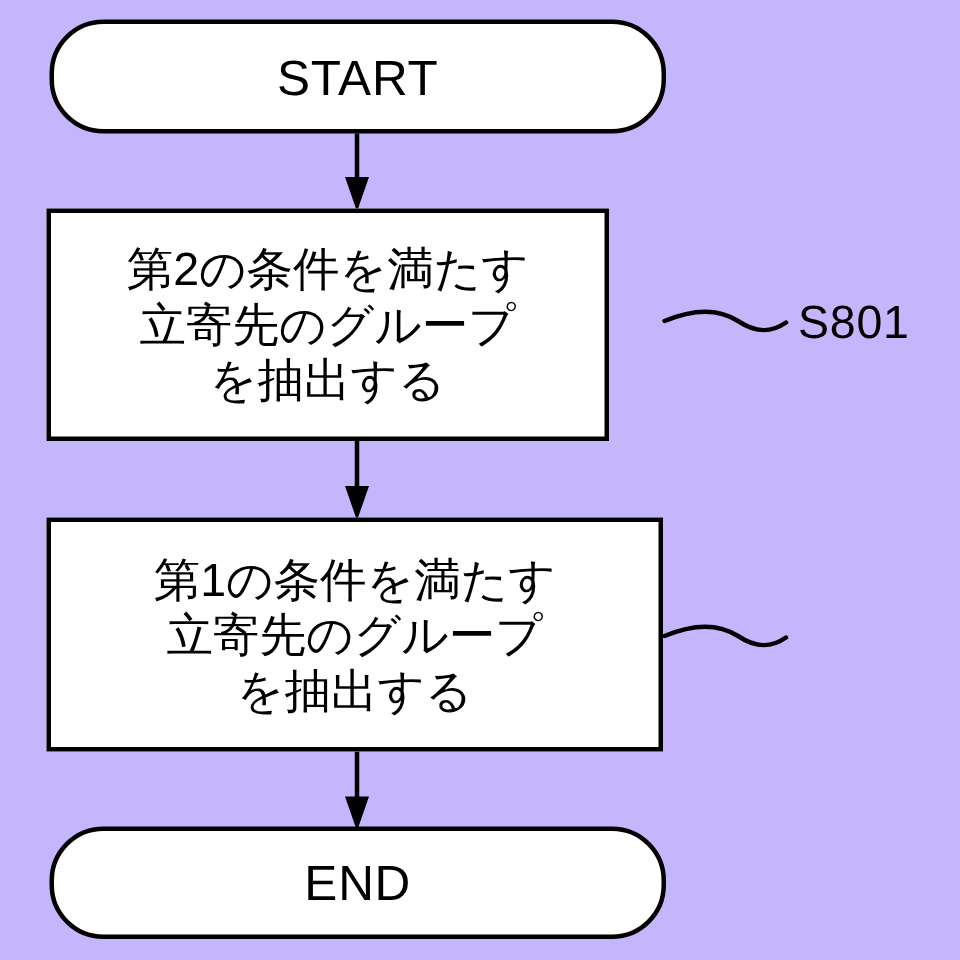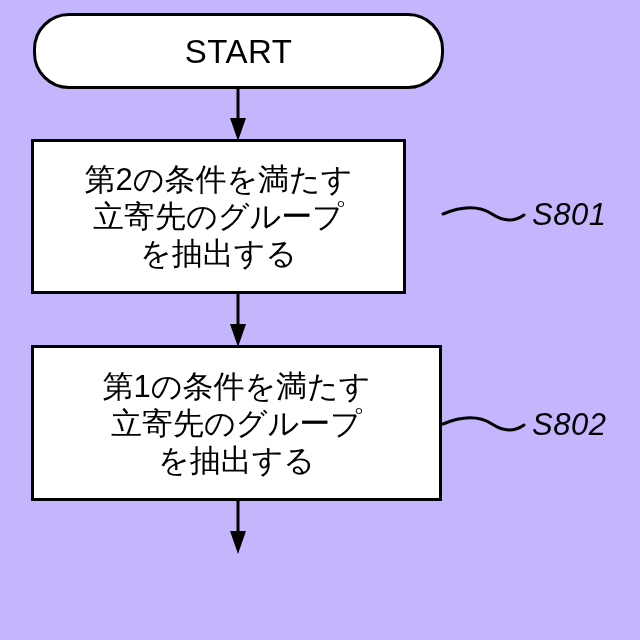--- a/index.html
+++ b/index.html
@@ -57,21 +57,20 @@
     width: 640px;
     height: 640px;
     pointer-events: none;
   }
   .step-ref {
     position: absolute;
     font-size: 31px;
     line-height: 1;
     letter-spacing: 0.5px;
     white-space: nowrap;
-    font-style: italic;
   }
   #ref-s801 { left: 532px; top: 199px; }
   #ref-s802 { left: 532px; top: 409px; }
 </style>
 </head>
 <body>
 
 <div id="flowchart">
 
   <svg class="connector" viewBox="0 0 640 640" xmlns="http://www.w3.org/2000/svg">
@@ -105,17 +104,19 @@
 立寄先のグループ
 を抽出する</span>
   </div>
 
   <div class="node process" id="node-step2">
     <span class="node-text">第1の条件を満たす
 立寄先のグループ
 を抽出する</span>
   </div>
 
+  <div class="node terminator" id="node-end">
+    <span class="node-label">END</span>
+  </div>
 
   <span class="step-ref" id="ref-s801">S801</span>
-  <span class="step-ref" id="ref-s802">S802</span>
 
 </div>
 
 </body></html>

